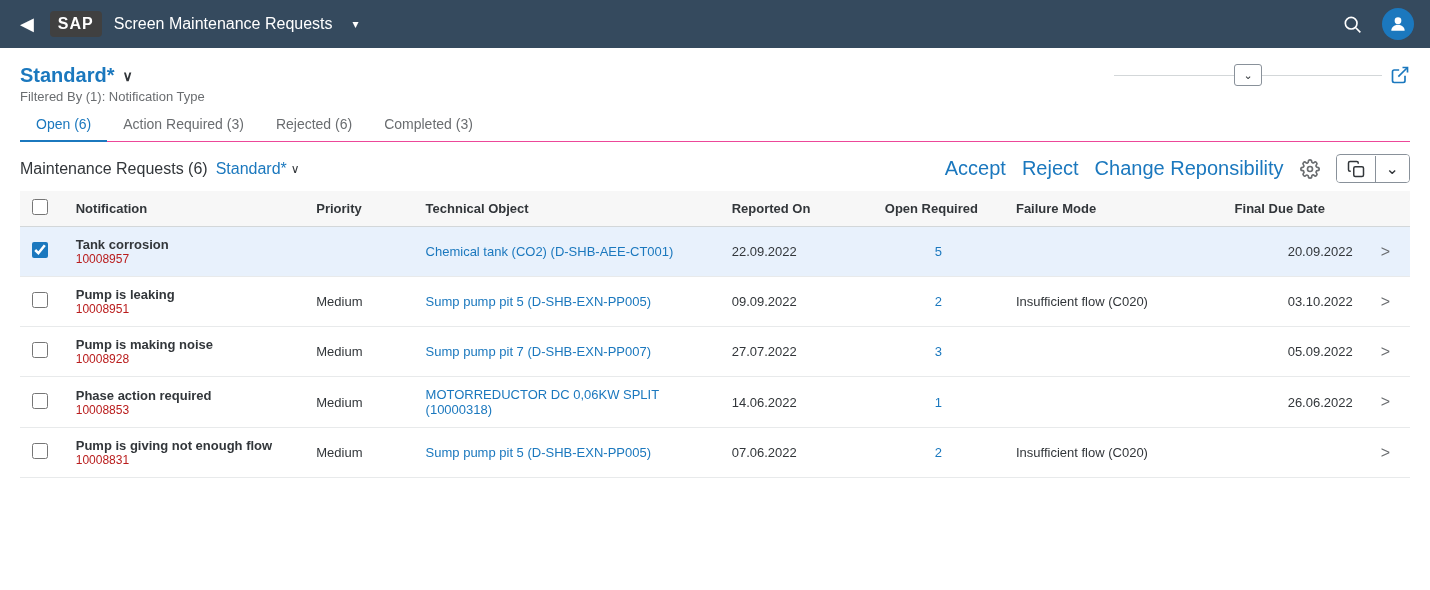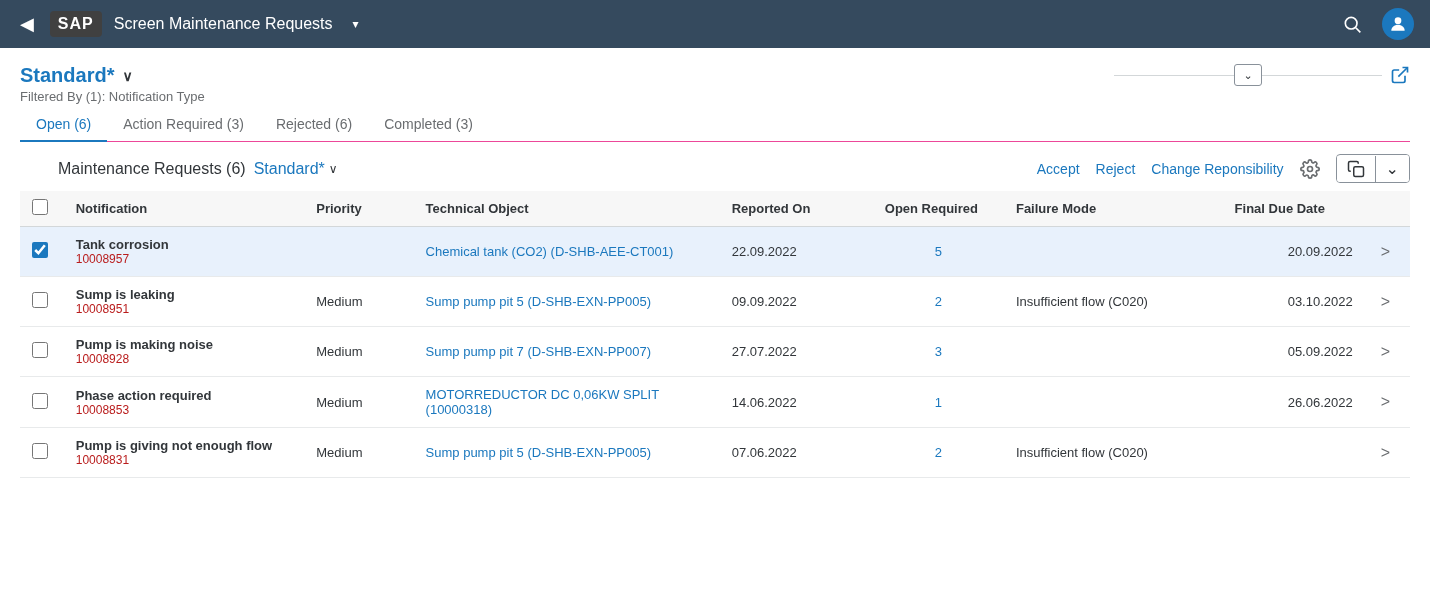--- a/index.html
+++ b/index.html
@@ -157,21 +157,20 @@
     .table-toolbar {
       display: flex;
       align-items: center;
       justify-content: space-between;
       padding: 12px 0 8px 0;
     }
     .table-title-group {
       display: flex;
       align-items: center;
       gap: 8px;
-      margin-left: 38px;
     }
     .table-title {
       font-size: 16px;
       font-weight: 500;
       color: #32363a;
     }
     .table-view-name {
       color: #1b78be;
       font-size: 16px;
       font-weight: 400;
@@ -184,21 +183,21 @@
     .toolbar-right {
       display: flex;
       align-items: center;
       gap: 16px;
     }
     .toolbar-action-btn {
       background: none;
       border: none;
       cursor: pointer;
       color: #1b78be;
-      font-size: 14px;
+      font-size: 20px;
       padding: 0;
     }
     .toolbar-icon-btn {
       background: none;
       border: none;
       cursor: pointer;
       font-size: 18px;
       color: #6a6d70;
       display: flex;
       align-items: center;
@@ -433,21 +432,21 @@
         <td>
           <button class="row-nav-btn">&gt;</button>
         </td>
       </tr>
 
       <tr>
         <td class="checkbox-cell">
           <input type="checkbox" class="checkbox-input" style="">
         </td>
         <td>
-          <div class="notification-name">Sump is leaking</div>
+          <div class="notification-name">Pump is leaking</div>
           <div class="notification-id">10008951</div>
         </td>
         <td>Medium</td>
         <td>
           <span class="link-text">Sump pump pit 5 (D-SHB-EXN-PP005)</span>
         </td>
         <td>09.09.2022</td>
         <td class="col-open">
           <span class="open-requests-link">2</span>
         </td>

